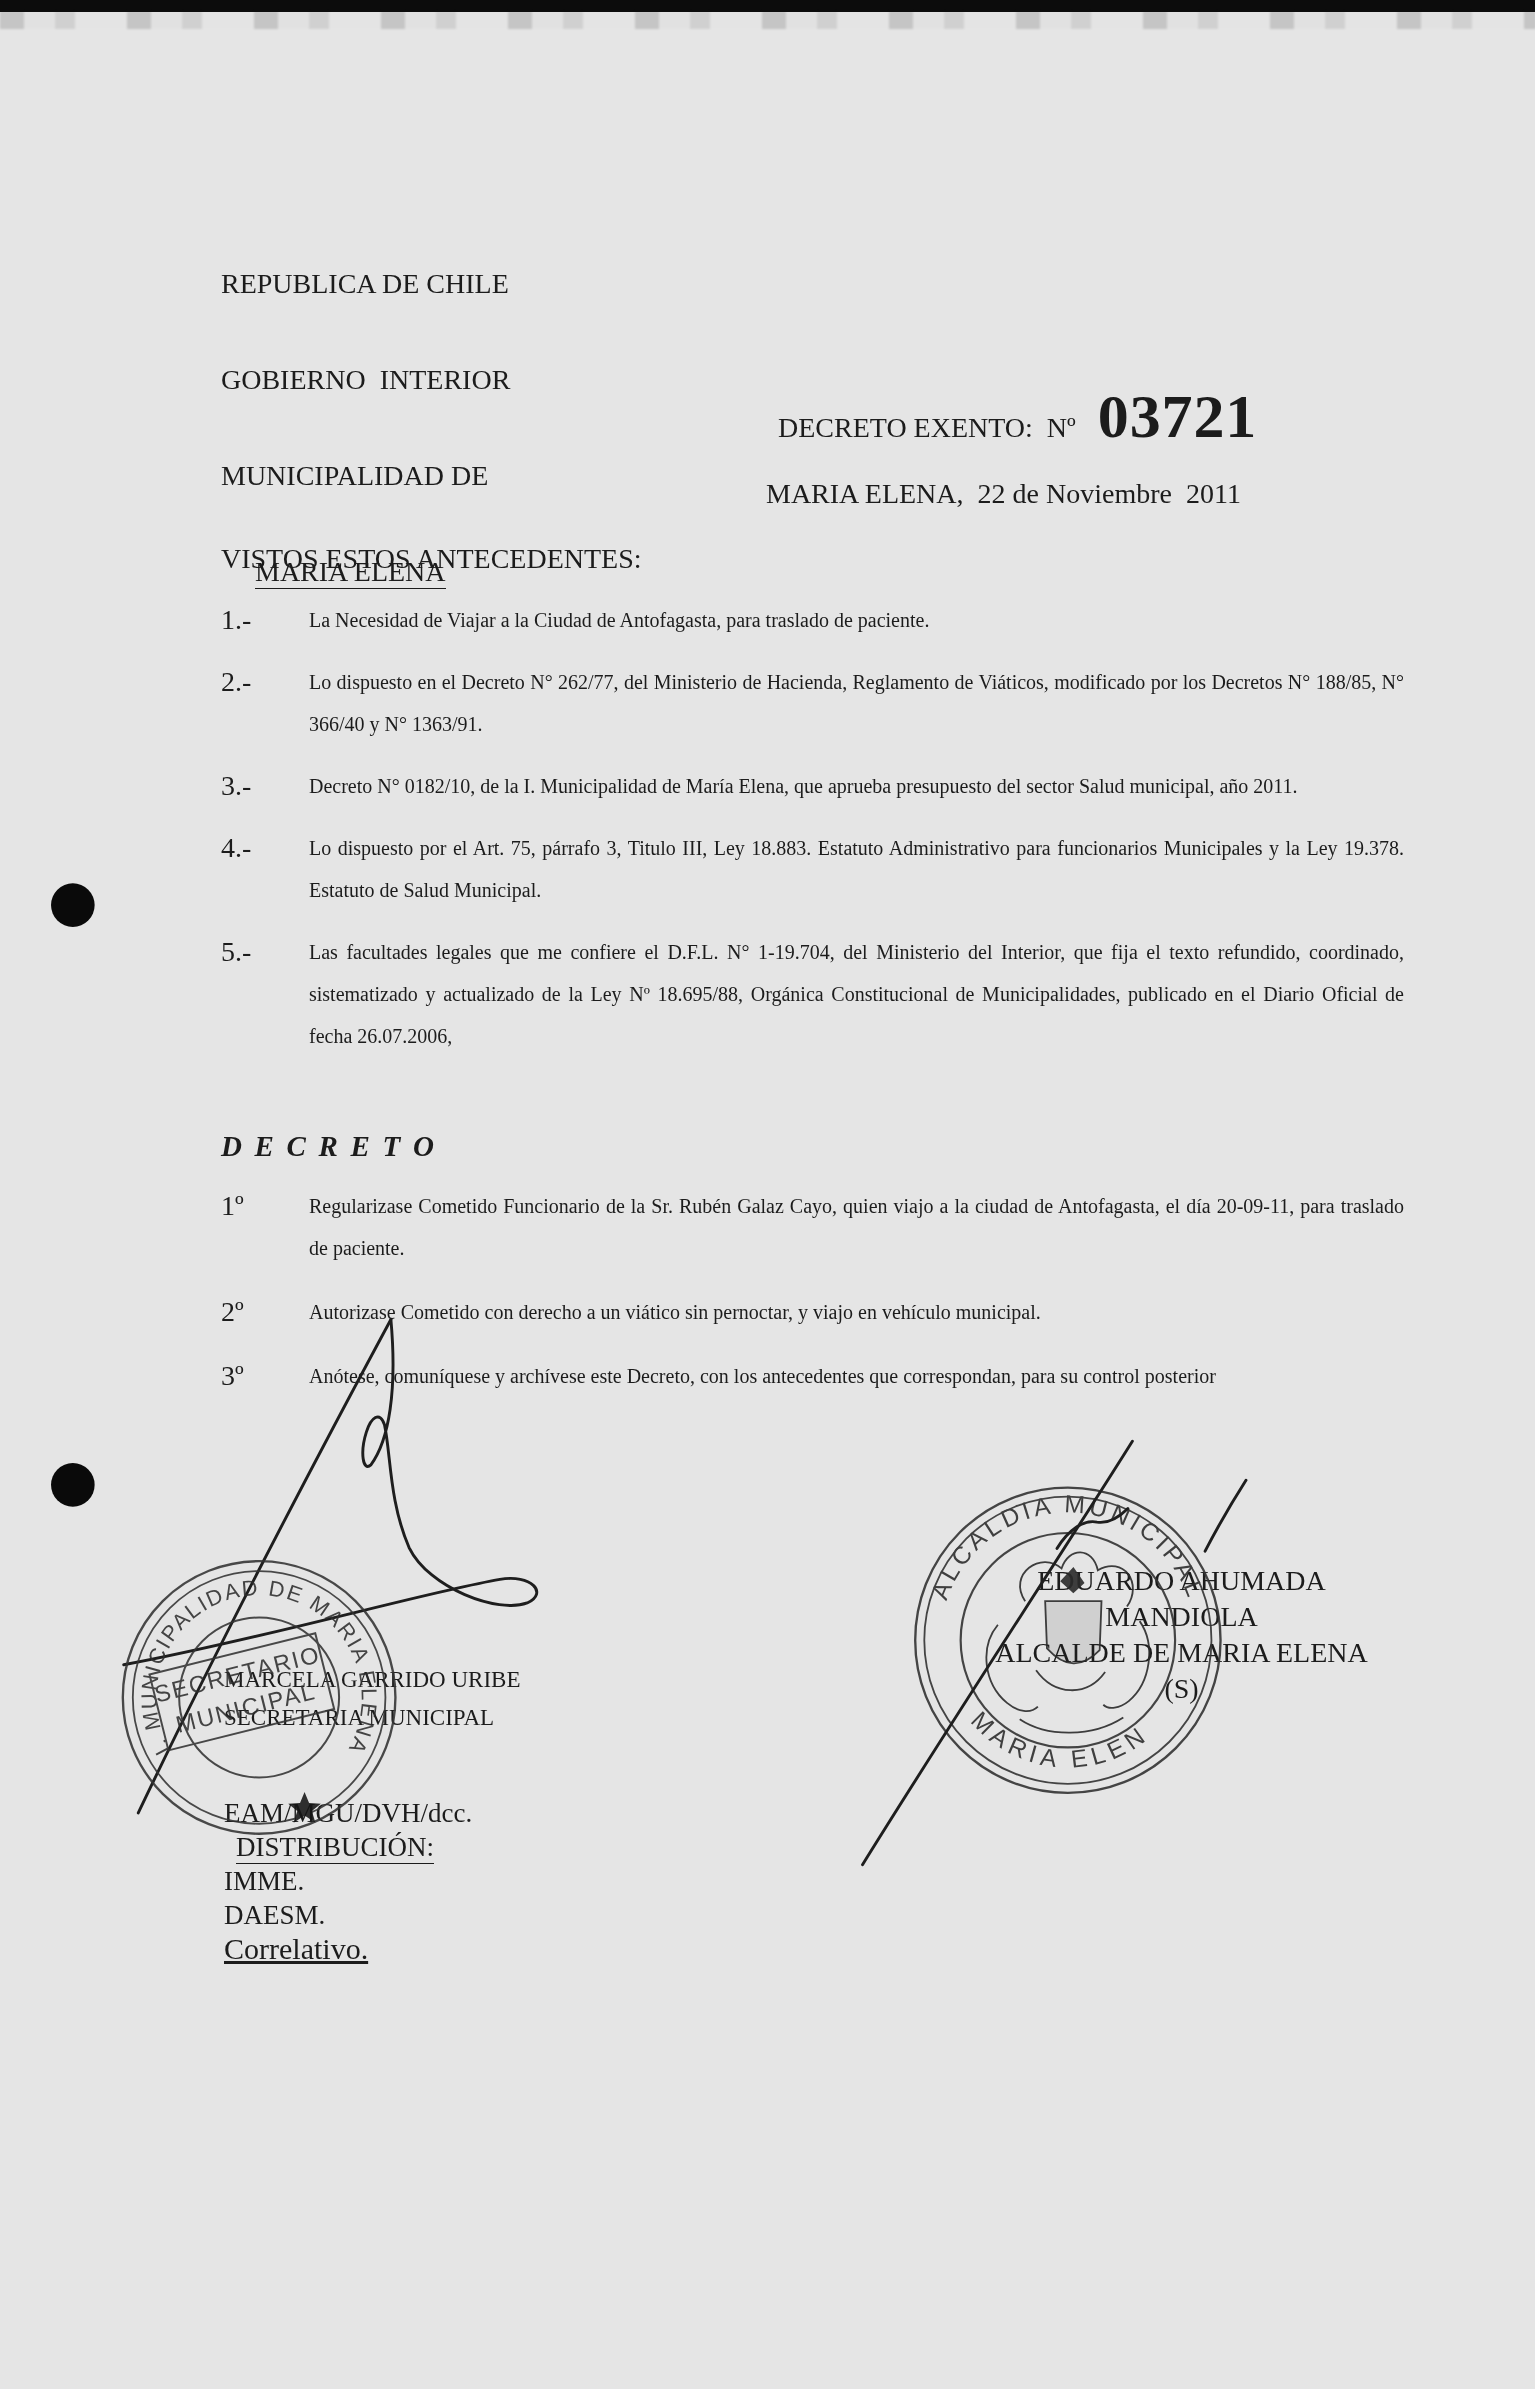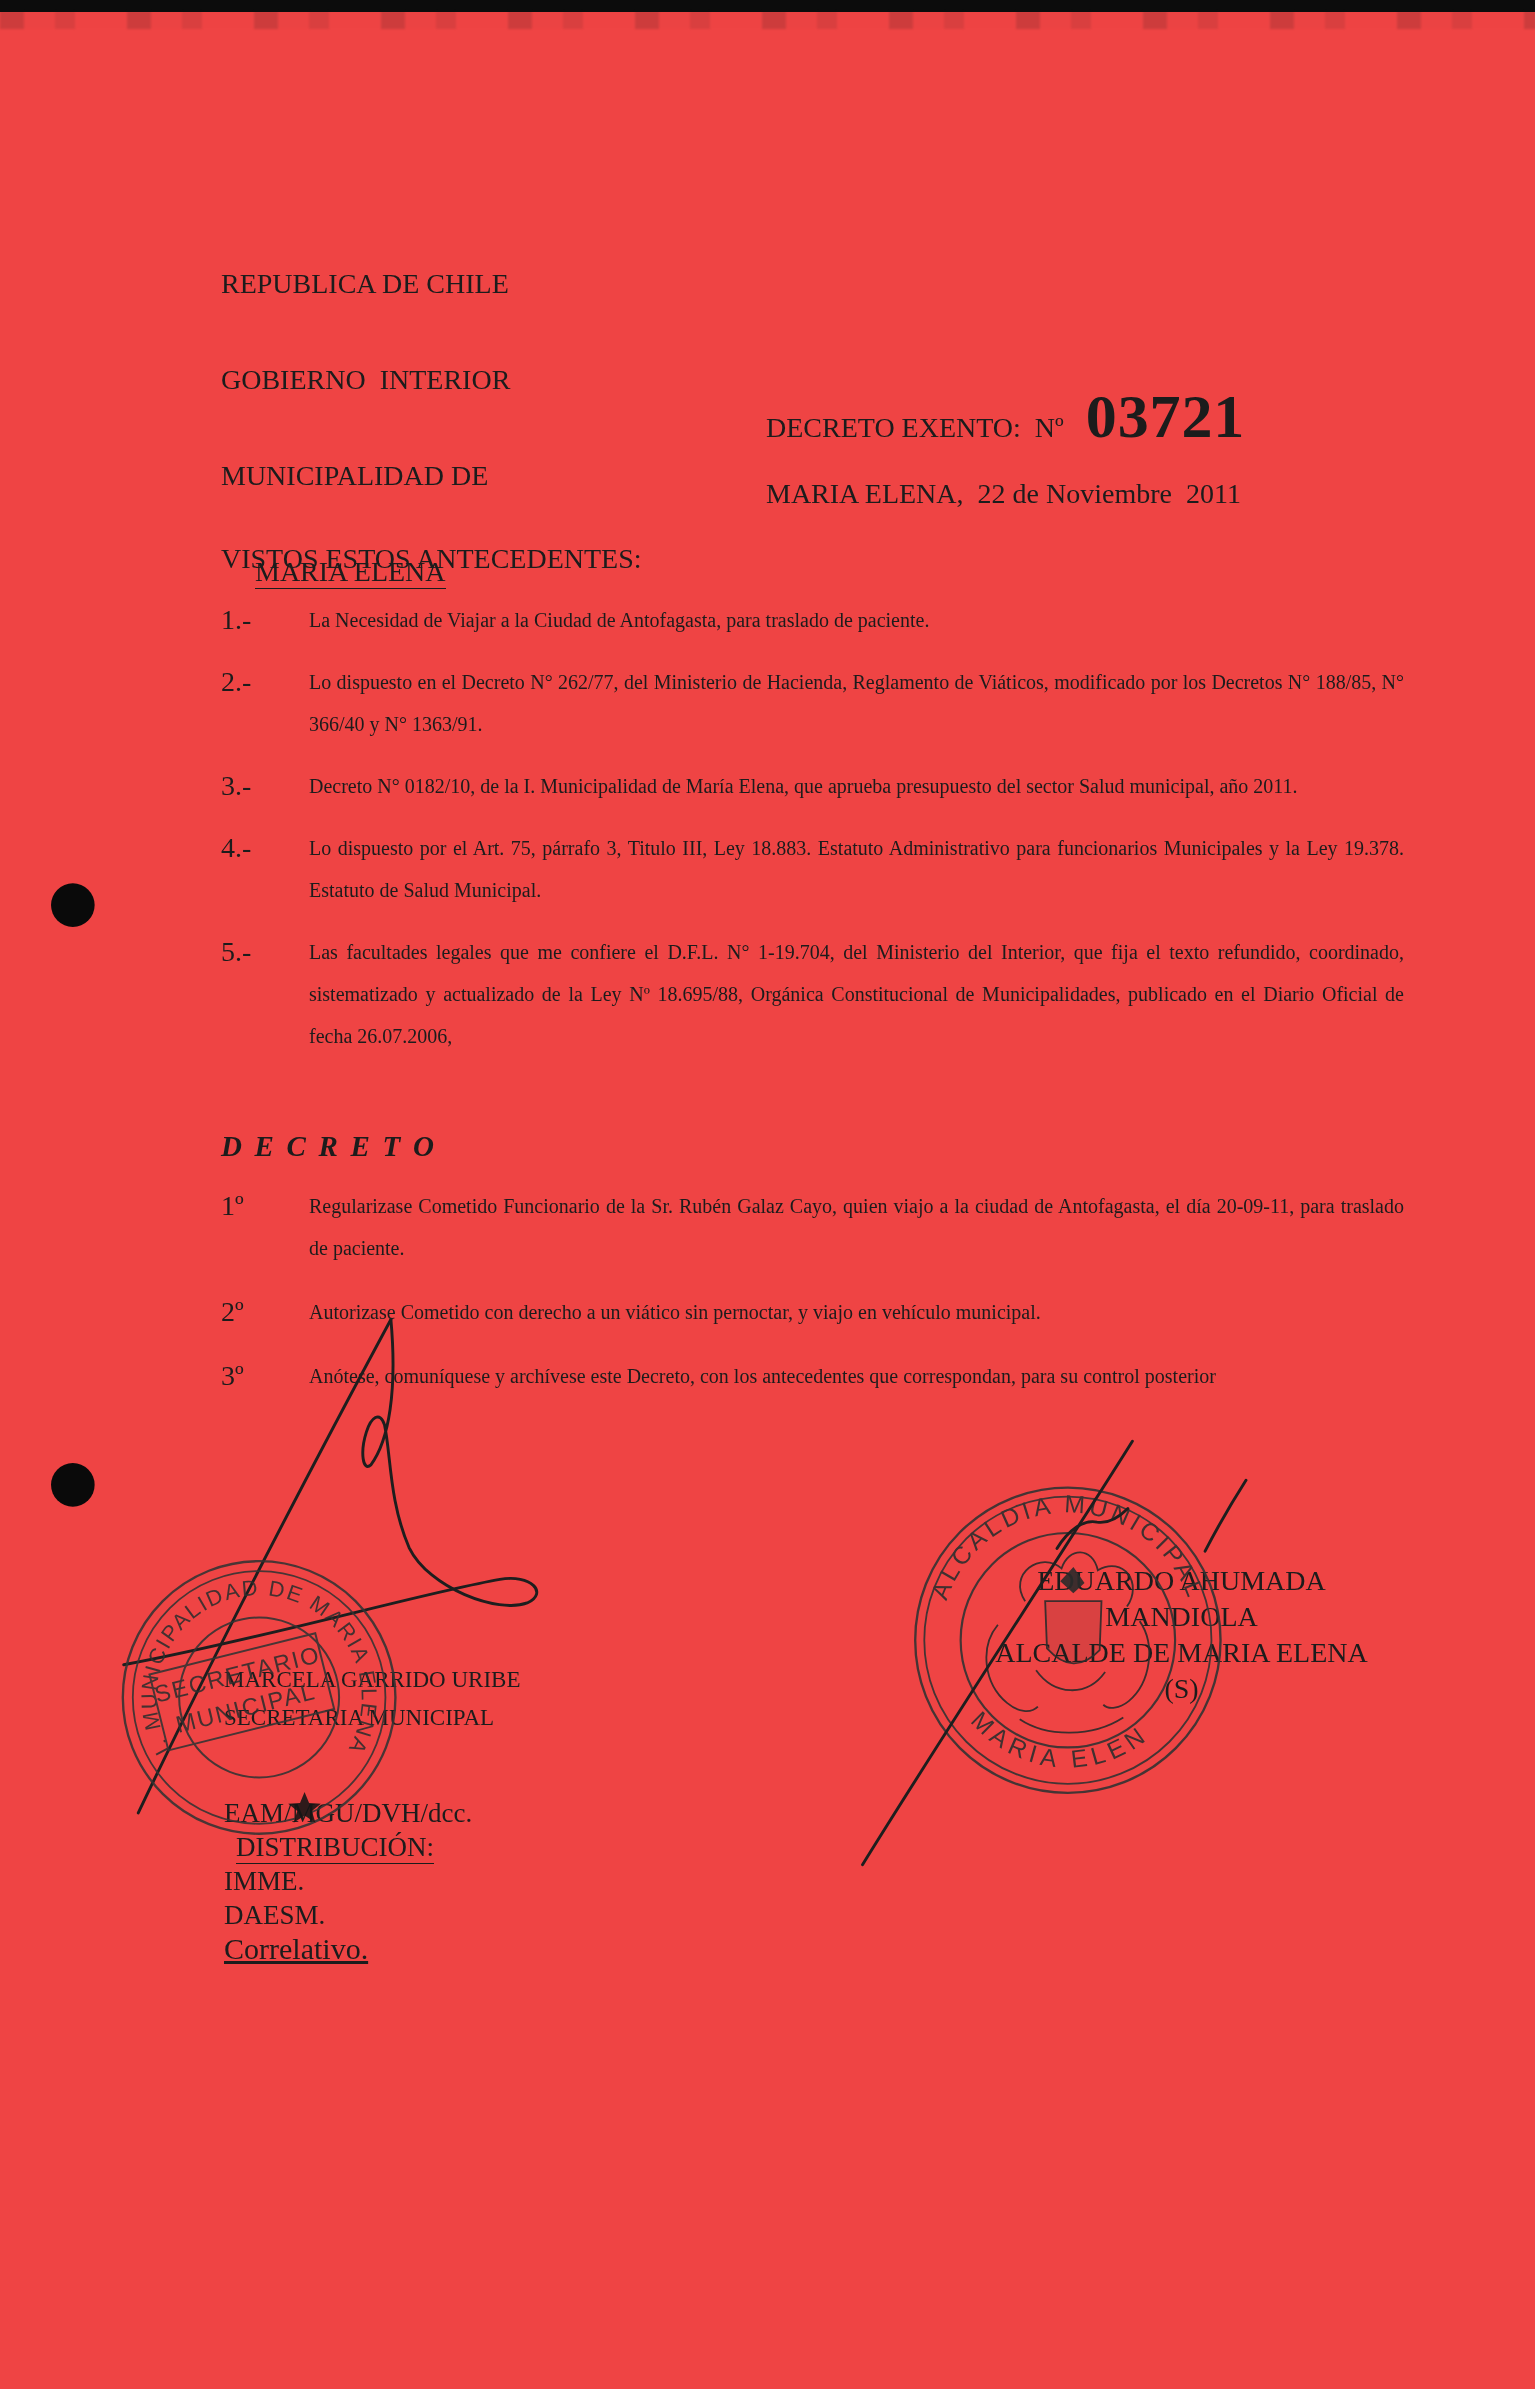--- a/index.html
+++ b/index.html
@@ -1,32 +1,32 @@
 <!DOCTYPE html>
 <html style="font-size:14.5px"><head>
 <meta charset="utf-8">
 <style>
   html,body{margin:0;padding:0;background:#8a8a8a;}
   .page{
-    position:relative; width:1536px; height:2389px; background:#ef4444;
+    position:relative; width:1536px; height:2389px; background:#e5e5e5;
     font-family:"Liberation Serif", serif; color:#1c1c1c; overflow:hidden;
     margin:0 auto;
   }
   
   .scan-band{position:absolute;left:0;top:0;width:1536px;height:11.8px;background:#0c0c0c;}
   .scan-noise{position:absolute;left:0;top:11px;width:1536px;height:18px;opacity:.28;
     background:repeating-linear-gradient(90deg, rgba(20,20,20,.55) 0 23.6px, rgba(20,20,20,.06) 23.6px 55px, rgba(20,20,20,.35) 55px 75px, rgba(20,20,20,.02) 75px 127px);
     filter:blur(0.9px);}
   
   .letterhead{position:absolute;left:221px;top:204px;font-size:28px;line-height:32px;white-space:pre;}
   .letterhead .lh4{padding-left:34px;}
   .letterhead .uline{border-bottom:1.8px solid #1c1c1c;padding-bottom:0.9px;}
   
   .decree-row{position:absolute;left:766px;top:385px;display:flex;align-items:baseline;}
-  .decree-label{font-size:28px;line-height:42px;white-space:pre;}
+  .decree-label{font-size:28px;line-height:42px;white-space:pre;margin-left:12px;}
   .decree-number{font-size:62px;line-height:1;font-weight:bold;letter-spacing:0.9px;margin-left:22px;}
   .date-row{position:absolute;left:766px;top:473px;font-size:28px;line-height:42px;white-space:pre;}
   
   .vistos-heading{position:absolute;left:221px;top:538px;font-size:28px;line-height:42px;}
   .decreto-heading{position:absolute;left:221px;top:1125px;font-size:29px;line-height:42px;font-weight:bold;letter-spacing:2.7px;font-style:italic;}
   
   .items{position:absolute;left:221px;width:1183px;}
   .vistos-items{top:599px;}
   .decreto-items{top:1185px;}
   .item-row{display:grid;grid-template-columns:88px 1fr;}

